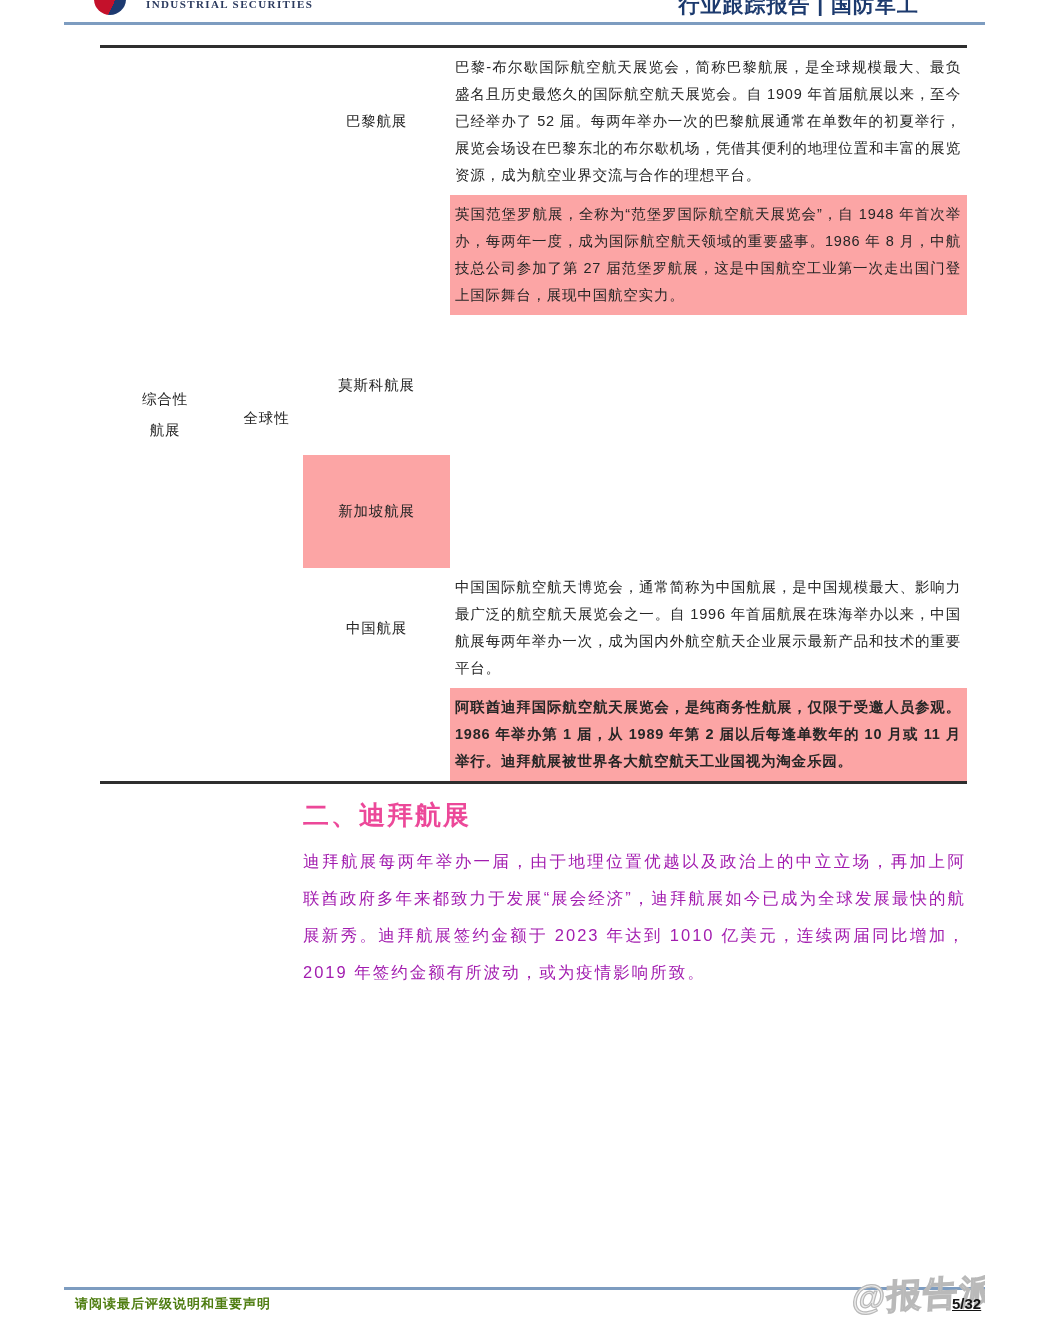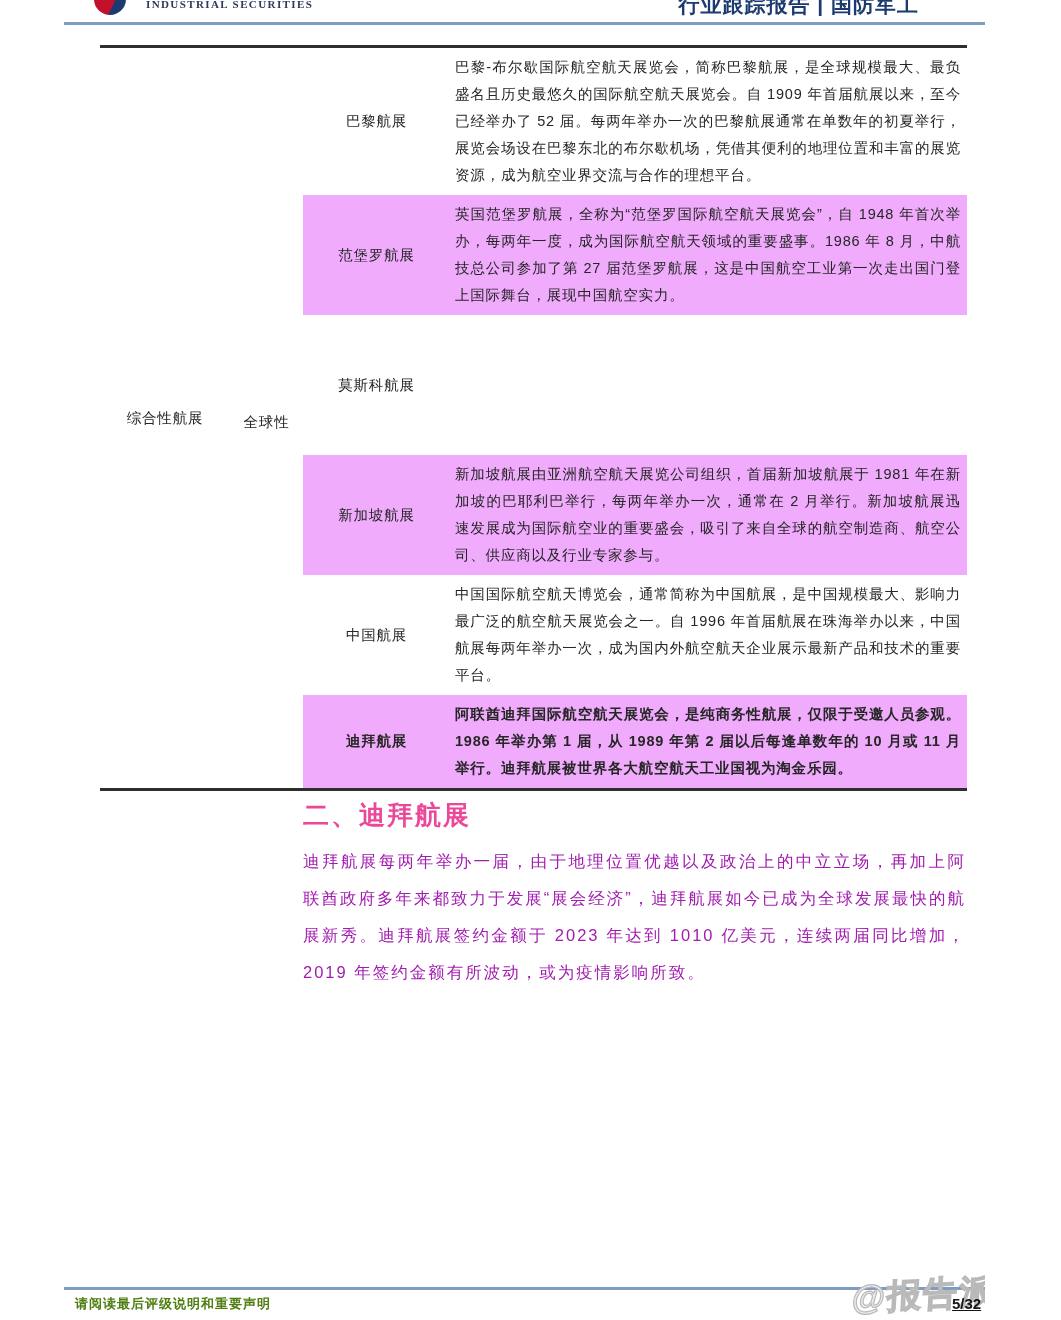--- a/index.html
+++ b/index.html
@@ -35,25 +35,25 @@
 
   
   .airshow-table {
     position:absolute; left:100px; top:45px; width:867px;
     display:grid;
     grid-template-columns:130px 73px 147px 1fr;
     border-top:3px solid #2e2e2e;
     border-bottom:3px solid #2e2e2e;
     font-size:14.5px; letter-spacing:0.8px; line-height:27px;
   }
-  .cat-cell  { grid-column:1; grid-row:1 / 7; display:flex; flex-direction:row; align-items:center; justify-content:center; line-height:31px; }
+  .cat-cell  { grid-column:1; grid-row:1 / 7; display:flex; flex-direction:column; align-items:center; justify-content:center; line-height:31px; }
   .scope-cell{ grid-column:2; grid-row:1 / 7; display:flex; align-items:center; justify-content:center;margin-top:8px; }
   .name-cell { grid-column:3; display:flex; align-items:center; justify-content:center; text-align:center; }
   .desc-cell { grid-column:4; padding:6px 6px 6px 5px; text-align:justify; }
-  .shaded { background:#f0abfc; }
+  .shaded { background:#fca5a5; }
   .bold-row { font-weight:bold; }
   .mh-r0{min-height:138px}.mh-r1{min-height:110px}.mh-r2{min-height:140px}
   .mh-r3{min-height:113px}.mh-r4{min-height:112px}.mh-r5{min-height:85px}
 
   
   .source-note {
     position:absolute; left:100px; top:749px; width:868px;
     font-size:14.5px; letter-spacing:1.5px; line-height:22px; color:#333333;
   }
 
@@ -102,32 +102,29 @@
   <div class="airshow-table">
     <div class="cat-cell">
       <div>综合性</div>
       <div>航展</div>
     </div>
     <div class="scope-cell">全球性</div>
 
     <div class="name-cell mh-r0">巴黎航展</div>
     <div class="desc-cell mh-r0">巴黎-布尔歇国际航空航天展览会，简称巴黎航展，是全球规模最大、最负盛名且历史最悠久的国际航空航天展览会。自 1909 年首届航展以来，至今已经举办了 52 届。每两年举办一次的巴黎航展通常在单数年的初夏举行，展览会场设在巴黎东北的布尔歇机场，凭借其便利的地理位置和丰富的展览资源，成为航空业界交流与合作的理想平台。</div>
 
-    <div class="name-cell shaded mh-r1">范堡罗航展</div>
     <div class="desc-cell shaded mh-r1">英国范堡罗航展，全称为“范堡罗国际航空航天展览会”，自 1948 年首次举办，每两年一度，成为国际航空航天领域的重要盛事。1986 年 8 月，中航技总公司参加了第 27 届范堡罗航展，这是中国航空工业第一次走出国门登上国际舞台，展现中国航空实力。</div>
 
     <div class="name-cell mh-r2">莫斯科航展</div>
 
     <div class="name-cell shaded mh-r3">新加坡航展</div>
-    <div class="desc-cell shaded mh-r3">新加坡航展由亚洲航空航天展览公司组织，首届新加坡航展于 1981 年在新加坡的巴耶利巴举行，每两年举办一次，通常在 2 月举行。新加坡航展迅速发展成为国际航空业的重要盛会，吸引了来自全球的航空制造商、航空公司、供应商以及行业专家参与。</div>
 
     <div class="name-cell mh-r4">中国航展</div>
     <div class="desc-cell mh-r4">中国国际航空航天博览会，通常简称为中国航展，是中国规模最大、影响力最广泛的航空航天展览会之一。自 1996 年首届航展在珠海举办以来，中国航展每两年举办一次，成为国内外航空航天企业展示最新产品和技术的重要平台。</div>
 
-    <div class="name-cell shaded bold-row mh-r5">迪拜航展</div>
     <div class="desc-cell shaded bold-row mh-r5">阿联酋迪拜国际航空航天展览会，是纯商务性航展，仅限于受邀人员参观。1986 年举办第 1 届，从 1989 年第 2 届以后每逢单数年的 10 月或 11 月举行。迪拜航展被世界各大航空航天工业国视为淘金乐园。</div>
   </div>
 
 
   <div class="section-heading">二、迪拜航展</div>
   <div class="body-paragraph">迪拜航展每两年举办一届，由于地理位置优越以及政治上的中立立场，再加上阿联酋政府多年来都致力于发展“展会经济”，迪拜航展如今已成为全球发展最快的航展新秀。迪拜航展签约金额于 2023 年达到 1010 亿美元，连续两届同比增加，2019 年签约金额有所波动，或为疫情影响所致。</div>
 
   <div class="watermark">@报告派</div>
   <div class="footer-rule"></div>
   <div class="footer-disclaimer">请阅读最后评级说明和重要声明</div>

